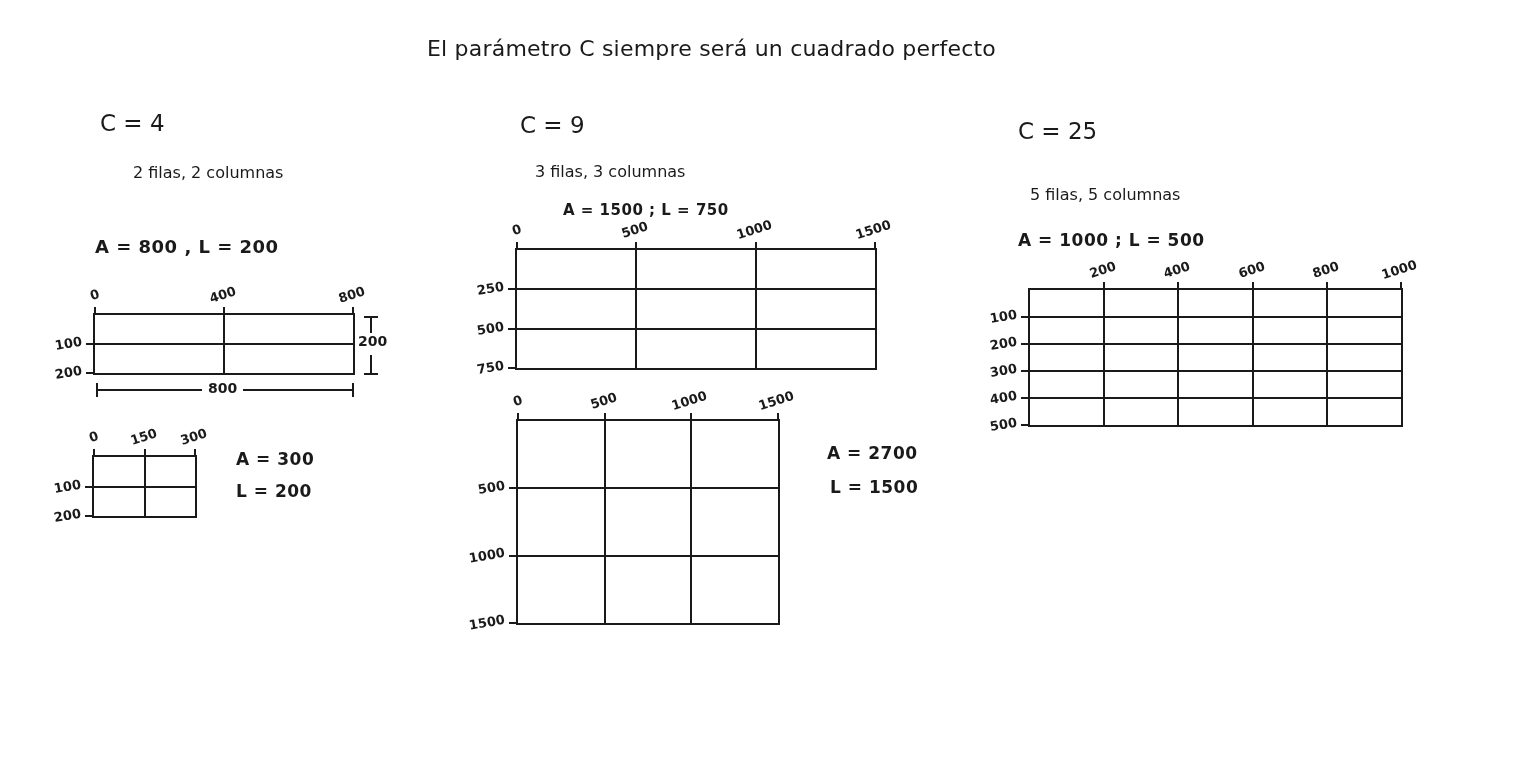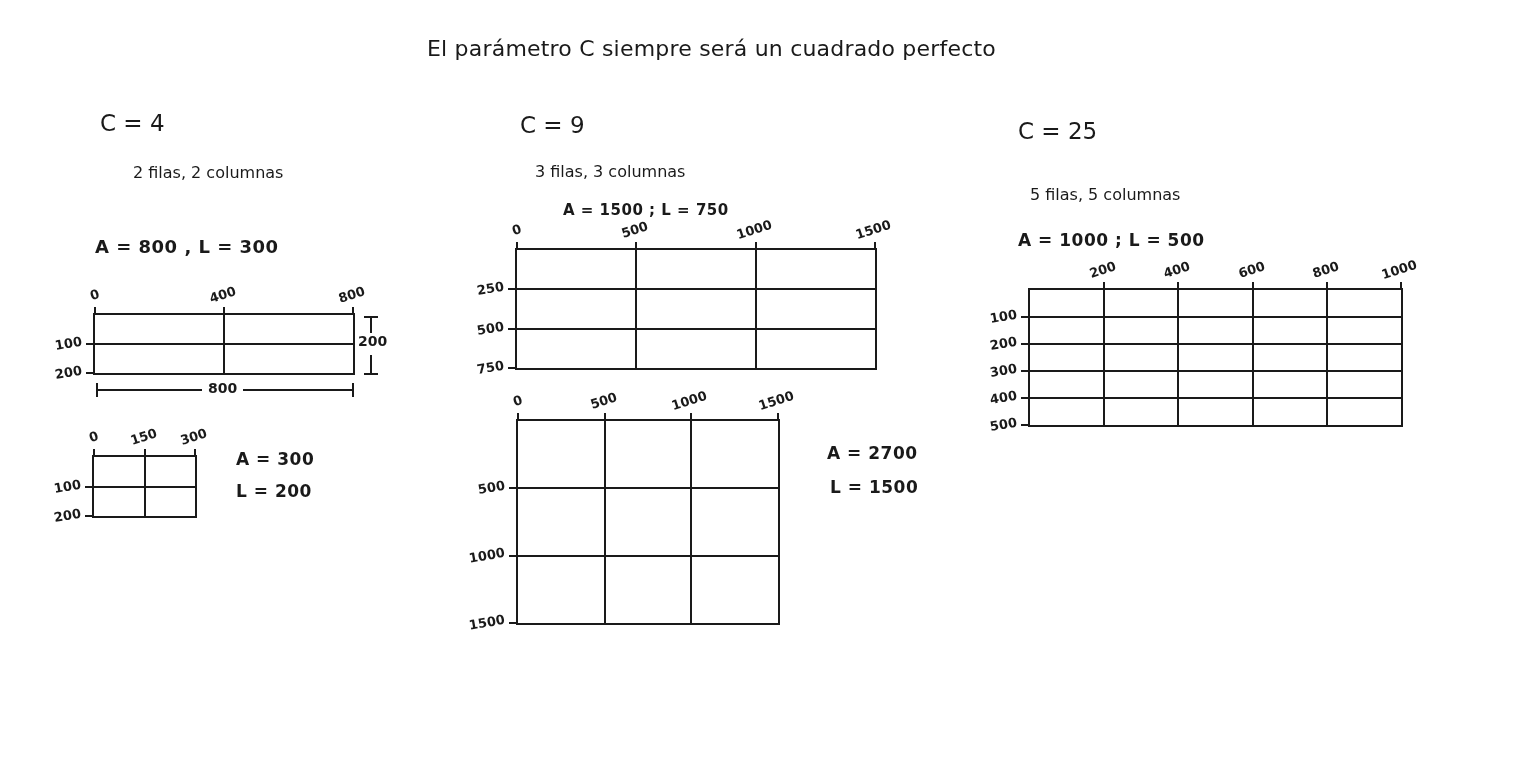--- a/index.html
+++ b/index.html
@@ -27,21 +27,21 @@
   .ink-v{position:absolute;width:2px;background:#1a1a1a;}
   .dim-label{position:absolute;font-size:14px;font-weight:bold;background:#ffffff;padding:0 6px;}
 </style>
 </head>
 <body>
 
 <div class="abs title" style="left:427px;top:36px;text-align:right;">El parámetro C siempre será un cuadrado perfecto</div>
 
 <div class="abs c-label" style="left:100px;top:110px;">C = 4</div>
 <div class="abs dims-label" style="left:133px;top:163px;">2 filas, 2 columnas</div>
-<div class="abs params-label" style="left:95px;top:236px;">A = 800 ,   L = 300</div>
+<div class="abs params-label" style="left:95px;top:236px;">A = 800 ,   L = 200</div>
 
 <div class="grid" style="left:93px;top:313px;width:262px;height:62px;">
     <div class="grid-vline" style="left: 50%;"></div>
     <div class="grid-hline" style="top: 50%;"></div>
     <div class="x-tick-mark" style="left: 0%;"></div>
     <div class="x-tick-label" style="left: 0%;">0</div>
     <div class="x-tick-mark" style="left: 50%;"></div>
     <div class="x-tick-label" style="left: 50%;">400</div>
     <div class="x-tick-mark" style="left: 100%;"></div>
     <div class="x-tick-label" style="left: 100%;">800</div>

